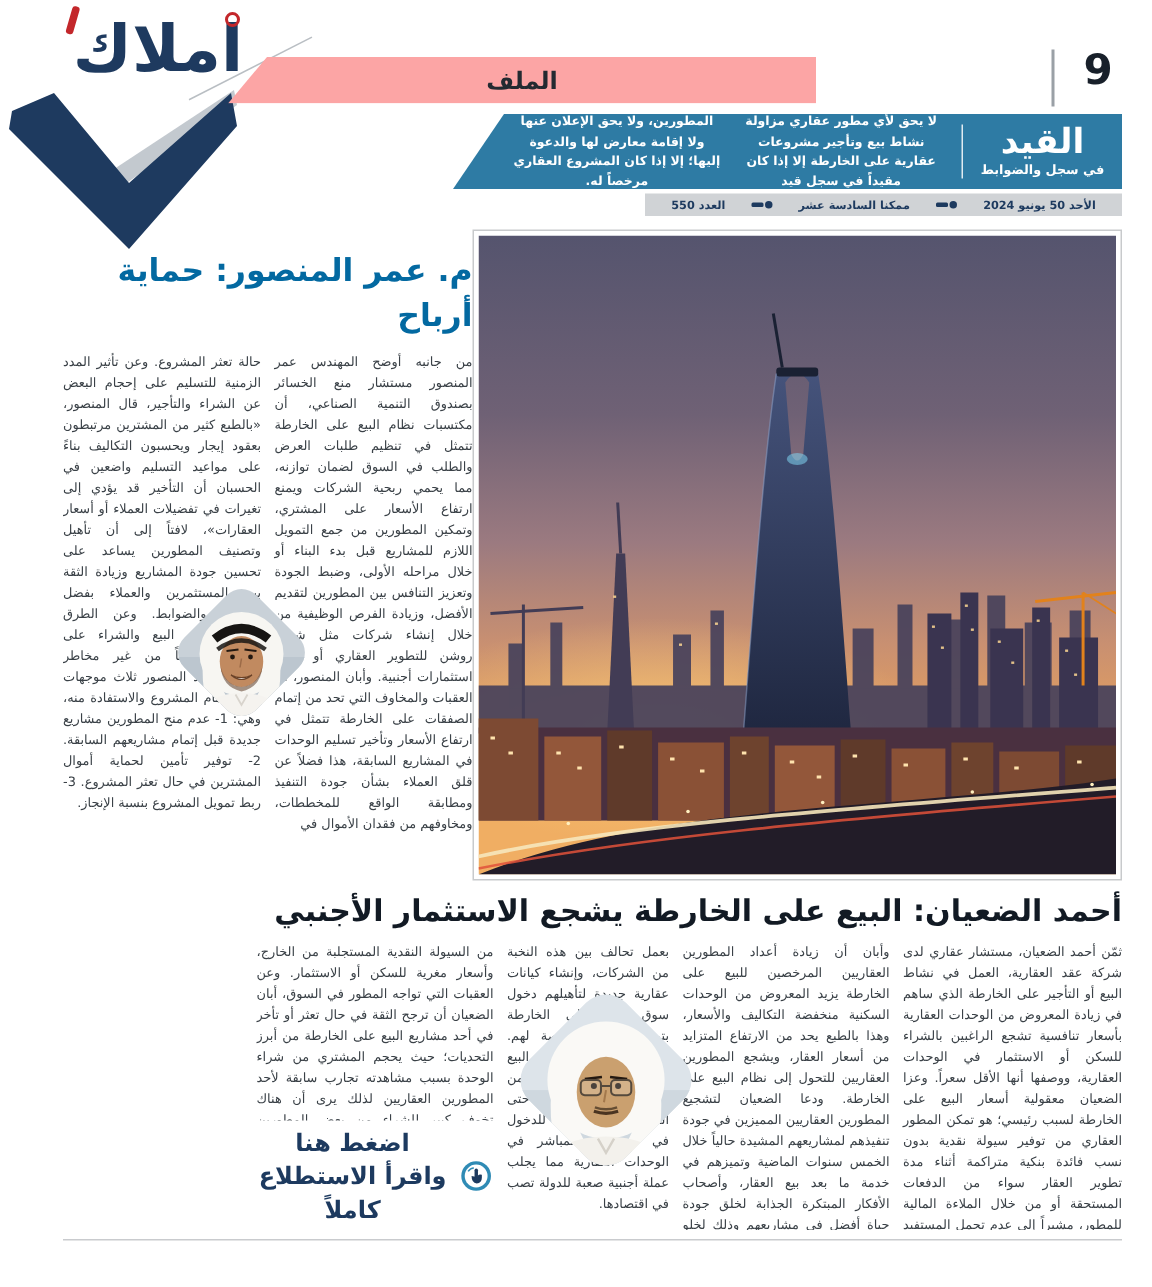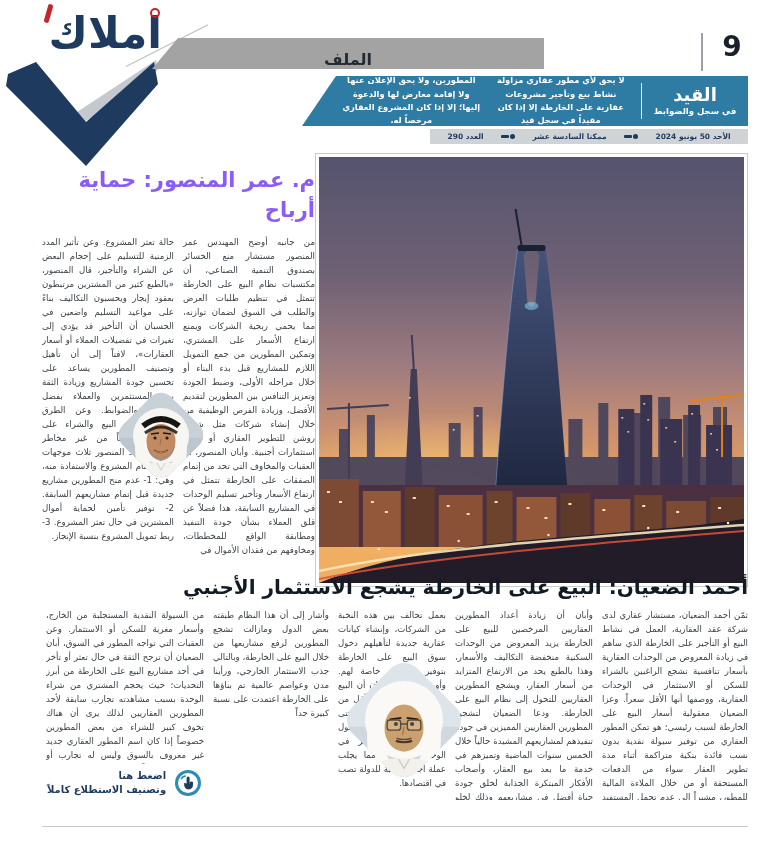--- a/index.html
+++ b/index.html
@@ -7,69 +7,69 @@
         font-family:"DejaVu Sans", sans-serif; direction:rtl;}
   
   .logo-word{position:absolute;left:52px;top:12px;width:110px;font-size:43px;font-weight:800;
              color:#1e3a5f;letter-spacing:-1px;line-height:1;text-align:center;}
   .logo-red{position:absolute;left:46px;top:4px;width:5px;height:19px;background:#c3272b;
             transform:rotate(16deg);border-radius:2px;}
   .logo-dot{position:absolute;left:150px;top:8px;width:6px;height:6px;border:2px solid #c3272b;border-radius:50%;}
   .logo-swoosh{position:absolute;left:6px;top:60px;}
   .diag-line{position:absolute;left:126px;top:66px;width:92px;height:1px;background:#b9bec3;
              transform:rotate(-27deg);transform-origin:left center;}
-  .tab-band{position:absolute;left:152px;top:38px;width:392px;height:31px;background:#a3a3a3;
+  .tab-band{position:absolute;left:152px;top:38px;width:392px;height:31px;background:#fca5a5;
             clip-path:polygon(26px 0,100% 0,100% 100%,0 100%);
-            display:flex;align-items:flex-end;justify-content:center;}
+            display:flex;align-items:center;justify-content:center;}
   .tab-band span{font-size:16px;font-weight:800;color:#232a31;}
   .pageno-bar{position:absolute;left:701px;top:33px;width:2px;height:38px;background:#9aa0a6;}
   .pageno{position:absolute;left:706px;top:30px;width:52px;text-align:center;
           font-size:28px;font-weight:800;color:#18202a;}
   
   .notice{position:absolute;left:302px;top:76px;width:446px;height:50px;background:#2e7ba4;
           clip-path:polygon(34px 0,100% 0,100% 100%,0 100%);
           display:flex;align-items:center;gap:10px;padding:0 10px 0 40px;box-sizing:border-box;color:#fff;}
   .notice-title{width:86px;text-align:center;flex:none;}
-  .notice-title .t1{font-size:18px;font-weight:800;line-height:1.05;text-align:center;}
+  .notice-title .t1{font-size:23px;font-weight:800;line-height:1.05;text-align:center;}
   .notice-title .t2{font-size:8.5px;font-weight:700;margin-top:2px;}
   .notice-vline{width:1px;height:36px;background:rgba(255,255,255,.85);flex:none;}
   .notice-col{font-size:8.3px;font-weight:700;line-height:1.6;text-align:center;}
   .notice-col.right{width:152px;}
   .notice-col.left{width:150px;}
   
   .datestrip{position:absolute;left:430px;top:129px;width:318px;height:15px;background:#d0d3d6;
              display:flex;align-items:center;justify-content:space-evenly;
              font-size:7.5px;font-weight:700;color:#1d3a5f;}
   .sep{display:flex;align-items:center;gap:1px;}
   .sep .dot{width:5px;height:5px;border-radius:50%;background:#1d3a5f;}
   .sep .dash{width:8px;height:2.5px;background:#1d3a5f;border-radius:1px;}
   
   .photo-frame{position:absolute;left:315px;top:153px;width:433px;height:434px;background:#fff;
                border:1px solid #c8cacc;box-sizing:border-box;padding:3px;}
   .photo-frame svg{display:block;width:100%;height:100%;}
   
   .a1{position:absolute;left:42px;top:166px;width:273px;}
-  .a1 .hl{font-size:21px;font-weight:800;color:#8b5cf6;text-align:right;line-height:1.42;}
+  .a1 .hl{font-size:21px;font-weight:800;color:#0369a1;text-align:right;line-height:1.42;}
   .a1 .cols{margin-top:9px;display:flex;gap:9px;height:374px;overflow:hidden;}
   .bodycol{font-size:8.6px;line-height:1.63;text-align:justify;color:#3a4147;}
   .a1 .bodycol{flex:1;}
   
   .portrait{position:absolute;}
   
-  .a2{position:absolute;left:42px;top:574px;width:706px;}
+  .a2{position:absolute;left:42px;top:594px;width:706px;}
   .a2 .hl{font-size:20px;font-weight:800;color:#121a24;text-align:right;line-height:1.3;}
   .a2 .cols{margin-top:8px;display:flex;gap:9px;height:192px;overflow:hidden;}
   .a2 .c1{width:146px;flex:none;}
   .a2 .c2{width:138px;flex:none;}
   .a2 .c3{width:108px;flex:none;}
   .a2 .c4{width:116px;flex:none;}
   .a2 .c5{width:158px;flex:none;display:flex;flex-direction:column;}
   .a2 .c5 .txt{flex:1;overflow:hidden;}
   .cta{margin-top:auto;display:flex;align-items:center;justify-content:center;gap:7px;padding:4px 0 2px;}
-  .cta-text{font-size:10px;font-weight:800;color:#1d3a5f;line-height:1.4;}
+  .cta-text{text-align:center;font-size:16px;font-weight:800;color:#1d3a5f;line-height:1.4;}
   .bottom-rule{position:absolute;left:42px;top:826px;width:706px;height:1px;background:#c9cbce;}
 </style>
 </head>
 <body>
 
 <div class="page">
 
   <div class="logo-word">املاك</div>
   <div class="logo-red"></div>
   <div class="logo-dot"></div>
@@ -100,21 +100,21 @@
     <span>الأحد 50 يونيو 2024</span>
     <span class="sep">
         <i class="dot"></i>
         <i class="dash"></i>
       </span>
     <span>ممكنا السادسة عشر</span>
     <span class="sep">
         <i class="dot"></i>
         <i class="dash"></i>
       </span>
-    <span>العدد 290</span>
+    <span>العدد 550</span>
   </div>
 
   <div class="photo-frame">
     <svg viewBox="0 0 426 426" preserveAspectRatio="none">
       <defs>
         <linearGradient id="sky" x1="0" y1="0" x2="0" y2="1">
           <stop offset="0" stop-color="#55546e"></stop>
             <stop offset=".28" stop-color="#6f6175"></stop>
           <stop offset=".48" stop-color="#9b7a80"></stop>
             <stop offset=".64" stop-color="#c99071"></stop>
@@ -271,34 +271,33 @@
       <path d="M45,77 L49,84 L53,77" stroke="#d8d4cd" stroke-width="1.2" fill="none"></path>
     </g>
   </svg>
 
   <div class="a2">
     <div class="hl">أحمد الضعيان: البيع على الخارطة يشجع الاستثمار الأجنبي</div>
     <div class="cols">
       <div class="bodycol c1">ثمّن أحمد الضعيان، مستشار عقاري لدى شركة عقد العقارية، العمل في نشاط البيع أو التأجير على الخارطة الذي ساهم في زيادة المعروض من الوحدات العقارية بأسعار تنافسية تشجع الراغبين بالشراء للسكن أو الاستثمار في الوحدات العقارية، ووصفها أنها الأقل سعراً. وعزا الضعيان معقولية أسعار البيع على الخارطة لسبب رئيسي؛ هو تمكن المطور العقاري من توفير سيولة نقدية بدون نسب فائدة بنكية متراكمة أثناء مدة تطوير العقار سواء من الدفعات المستحقة أو من خلال الملاءة المالية للمطور، مشيراً إلى عدم تحمل المستفيد أي تكاليف مالية إضافية تضاف على سعر العقار خلال فترة إنشاء الوحدة العقارية مقارنة مع أسعار العقارات المشيدة.</div>
       <div class="bodycol c2">وأبان أن زيادة أعداد المطورين العقاريين المرخصين للبيع على الخارطة يزيد المعروض من الوحدات السكنية منخفضة التكاليف والأسعار، وهذا بالطبع يحد من الارتفاع المتزايد من أسعار العقار، ويشجع المطورين العقاريين للتحول إلى نظام البيع على الخارطة. ودعا الضعيان لتشجيع المطورين العقاريين المميزين في جودة تنفيذهم لمشاريعهم المشيدة حالياً خلال الخمس سنوات الماضية وتميزهم في خدمة ما بعد بيع العقار، وأصحاب الأفكار المبتكرة الجذابة لخلق جودة حياة أفضل في مشاريعهم وذلك لخلو عقاراتهم المشيدة من العيوب التي تظهر بعد التشييد، وذلك</div>
       <div class="bodycol c3">بعمل تحالف بين هذه النخبة من الشركات، وإنشاء كيانات عقارية جديدة لتأهيلهم دخول سوق البيع على الخارطة بتوفير تسهيلات خاصة لهم. وأوضح أحمد الضعيان أن البيع على الخارطة بأسعار أقل من سعر السوق يشجع حتى المستثمرين الأجانب للدخول في الاستثمار المباشر في الوحدات العقارية مما يجلب عملة أجنبية صعبة للدولة تصب في اقتصادها.</div>
-      <div class="bodycol c4">وأشار إلى أن هذا النظام طبقته بعض الدول ومازالت تشجع المطورين لرفع مشاريعها من خلال البيع على الخارطة، وبالتالي جذب الاستثمار الخارجي، ورأينا مدن وعواصم عالمية تم بناؤها على الخارطة اعتمدت على نسبة كبيرة جداً</div>
       <div class="bodycol c5">
         <div class="txt">من السيولة النقدية المستجلبة من الخارج، وأسعار مغرية للسكن أو الاستثمار. وعن العقبات التي تواجه المطور في السوق، أبان الضعيان أن ترجح الثقة في حال تعثر أو تأخر في أحد مشاريع البيع على الخارطة من أبرز التحديات؛ حيث يحجم المشتري من شراء الوحدة بسبب مشاهدته تجارب سابقة لأحد المطورين العقاريين لذلك يرى أن هناك تخوف كبير للشراء من بعض المطورين خصوصاً إذا كان اسم المطور العقاري جديد غير معروف بالسوق وليس له تجارب أو سمعة بناها سابقاً في السوق تشهد له جودة تنفيذ وتسليم وحداته السكنية.</div>
         <div class="cta">
           <svg width="30" height="30" viewBox="0 0 30 30">
             <circle cx="15" cy="15" r="13" fill="#2f8bb5"></circle>
             <circle cx="15" cy="15" r="10" fill="#ffffff"></circle>
             <path d="M8,11 Q10,8 13,8" stroke="#2f8bb5" stroke-width="1.4" fill="none"></path>
             <rect x="13.6" y="8.5" width="3" height="9" rx="1.5" fill="#1d3a5f"></rect>
             <path d="M11,15 Q11,21 15.5,21.5 Q20,21 20,16.5 L20,14 Q18,13 16.6,14.5 L16.6,16 Z" fill="#1d3a5f"></path>
           </svg>
           <div class="cta-text">
             <div>اضغط هنا</div>
-            <div>وتصنيف الاستطلاع كاملاً</div>
+            <div>واقرأ الاستطلاع كاملاً</div>
           </div>
         </div>
       </div>
     </div>
   </div>
 
   <svg class="portrait" style="left:338px;top:654px;" width="132" height="132" viewBox="0 0 98 98">
     <defs>
         <clipPath id="dia2">
           <rect x="15" y="15" width="68" height="68" rx="14" transform="rotate(45 49 49)"></rect>

